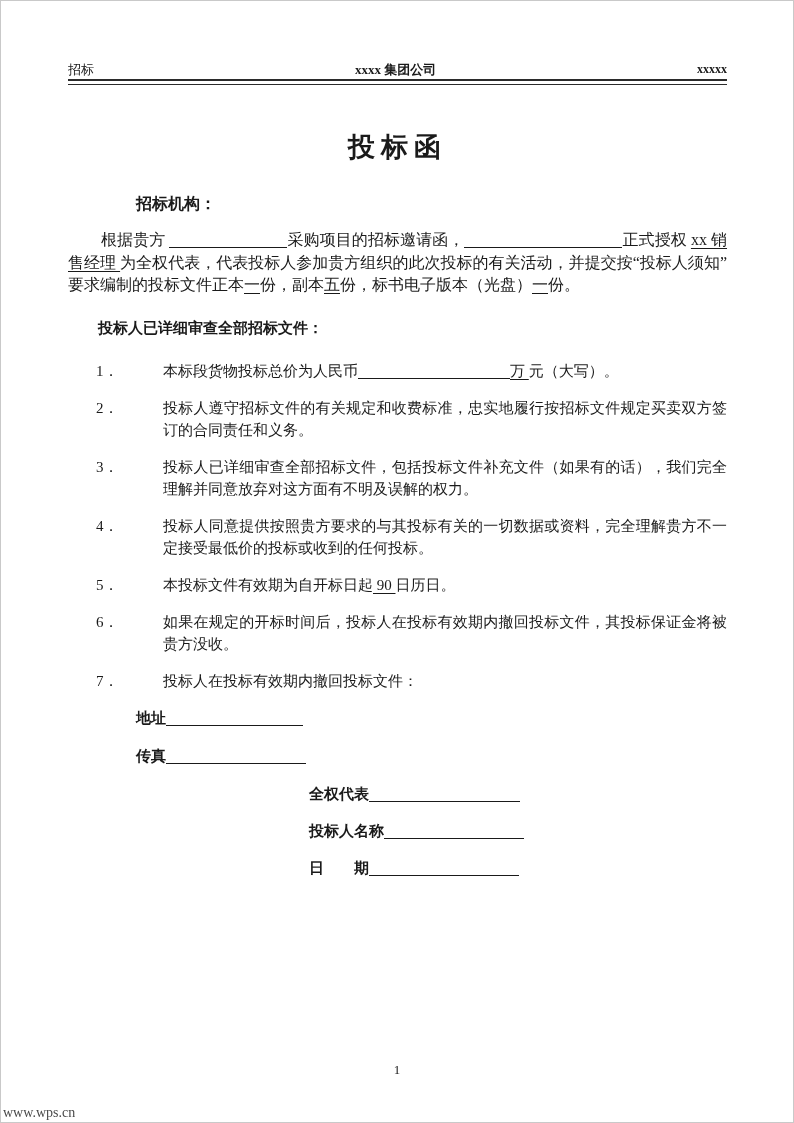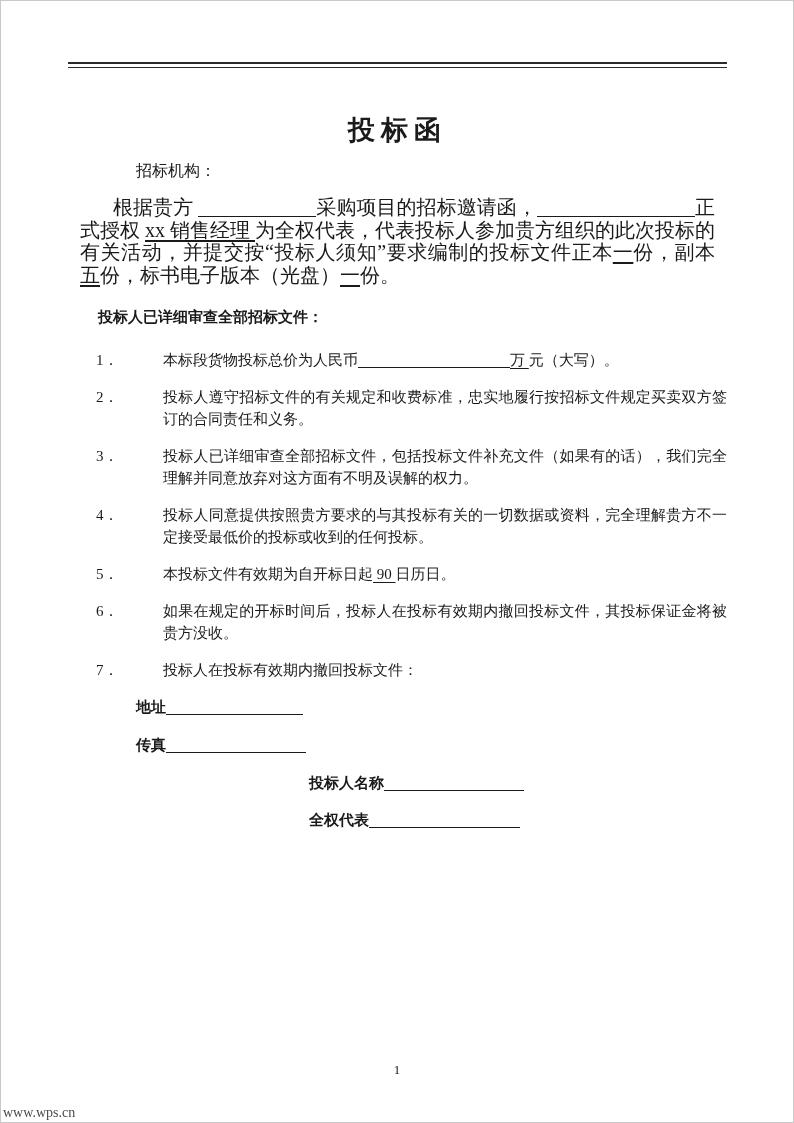--- a/index.html
+++ b/index.html
@@ -15,23 +15,23 @@
     overflow:hidden;
   }
   
   .hdr{display:flex;justify-content:space-between;align-items:flex-end;font-size:13px;line-height:17px;}
   .hdr-center{font-weight:bold;}
   .hdr-right{font-weight:bold;font-size:12px;}
   .hdr-rule{margin-top:1px;border-top:2px solid #2b2b2b;border-bottom:1px solid #2b2b2b;height:3px;}
   
   .title{margin:42px 0 0;text-align:center;font-size:27px;font-weight:bold;letter-spacing:6px;line-height:40px;}
   
-  .recipient{margin:10px 0 0 68px;font-size:16px;font-weight:normal;line-height:22px;}
+  .recipient{margin:26px 0 0 68px;font-size:16px;font-weight:bold;line-height:22px;}
   
-  .intro{margin:14px 12px 0;font-size:20px;line-height:22.5px;text-indent:33px;text-align:justify;}
+  .intro{margin:14px 0 0;font-size:16px;line-height:22.5px;text-indent:33px;text-align:justify;}
   
   .declare{margin:20px 0 0 30px;font-size:15px;font-weight:bold;line-height:22px;}
   
   .terms{margin-top:21px;font-size:15px;line-height:22px;}
   .item{display:flex;margin:0 0 15px 28px;}
   .num{flex:none;width:27px;}
   .itext{flex:1;text-align:justify;margin-left:40px;}
   
   .u{text-decoration:underline;text-underline-offset:3px;}
   .blank{display:inline-block;border-bottom:1px solid #1a1a1a;height:1em;vertical-align:-3px;}
@@ -43,20 +43,25 @@
   .sig-line{margin-bottom:15px;line-height:22px;font-weight:bold;}
   
   .page-number{position:absolute;left:0;right:0;top:1061px;text-align:center;font-size:13px;}
   .watermark{position:absolute;left:2px;top:1104px;font-family:Liberation Serif, serif;font-size:14px;color:#4a4a4a;}
 </style>
 </head>
 <body>
 
 <div class="page">
 
+  <div class="hdr">
+    <span class="hdr-left">招标</span>
+    <span class="hdr-center">xxxx 集团公司</span>
+    <span class="hdr-right">xxxxx</span>
+  </div>
   <div class="hdr-rule"></div>
 
   <h1 class="title">投标函</h1>
 
   <p class="recipient">招标机构：</p>
 
   <p class="intro"><span>根据贵方 </span><span class="blank" style="width: 118px;"></span><span>采购项目的招标邀请函，</span><span class="blank" style="width: 158px;"></span><span>正式授权 </span><span class="u">xx 销售经理 </span><span>为全权代表，代表投标人参加贵方组织的此次投标的有关活动，并提交按“投标人须知”要求编制的投标文件正本</span><span class="u">一</span><span>份，副本</span><span class="u">五</span><span>份，标书电子版本（光盘）</span><span class="u">一</span><span>份。</span></p>
 
   <p class="declare">投标人已详细审查全部招标文件：</p>
 
@@ -90,20 +95,21 @@
         <span class="itext"><span>投标人在投标有效期内撤回投标文件：</span></span>
       </div>
     </div>
 
   <div class="contact">
       <div class="contact-line"><span>地址</span><span class="blank" style="width: 137px;"></span></div>
       <div class="contact-line"><span>传真</span><span class="blank" style="width: 140px;"></span></div>
     </div>
 
   <div class="signature">
+      <div class="sig-line"><span>全权代表</span><span class="blank" style="width: 151px;"></span></div>
       <div class="sig-line"><span>投标人名称</span><span class="blank" style="width: 140px;"></span></div>
-      <div class="sig-line"><span>全权代表</span><span class="blank" style="width: 151px;"></span></div>
+      <div class="sig-line"><span>日　　期</span><span class="blank" style="width: 150px;"></span></div>
     </div>
 
   <div class="page-number">1</div>
 
   <div class="watermark">www.wps.cn</div>
 </div>
 
 </body></html>

